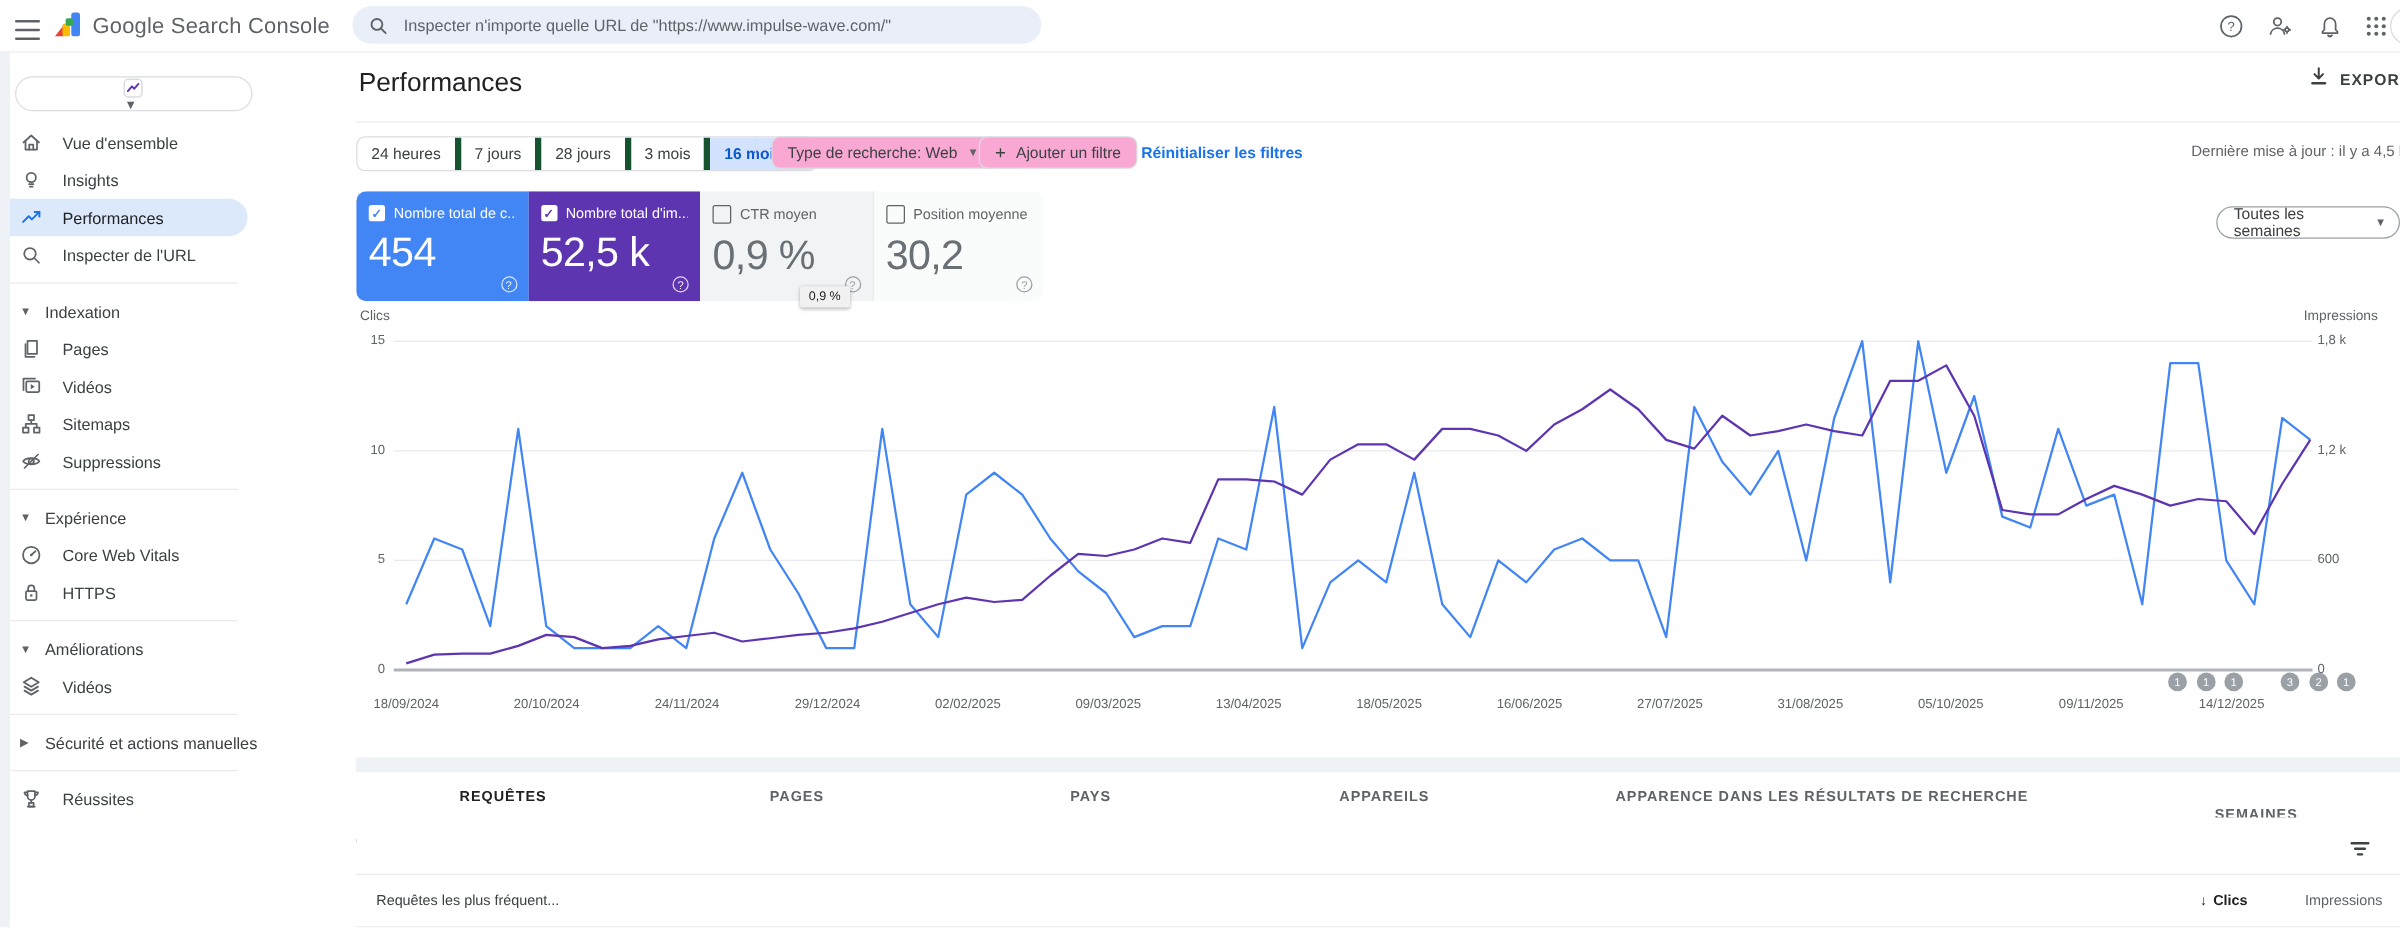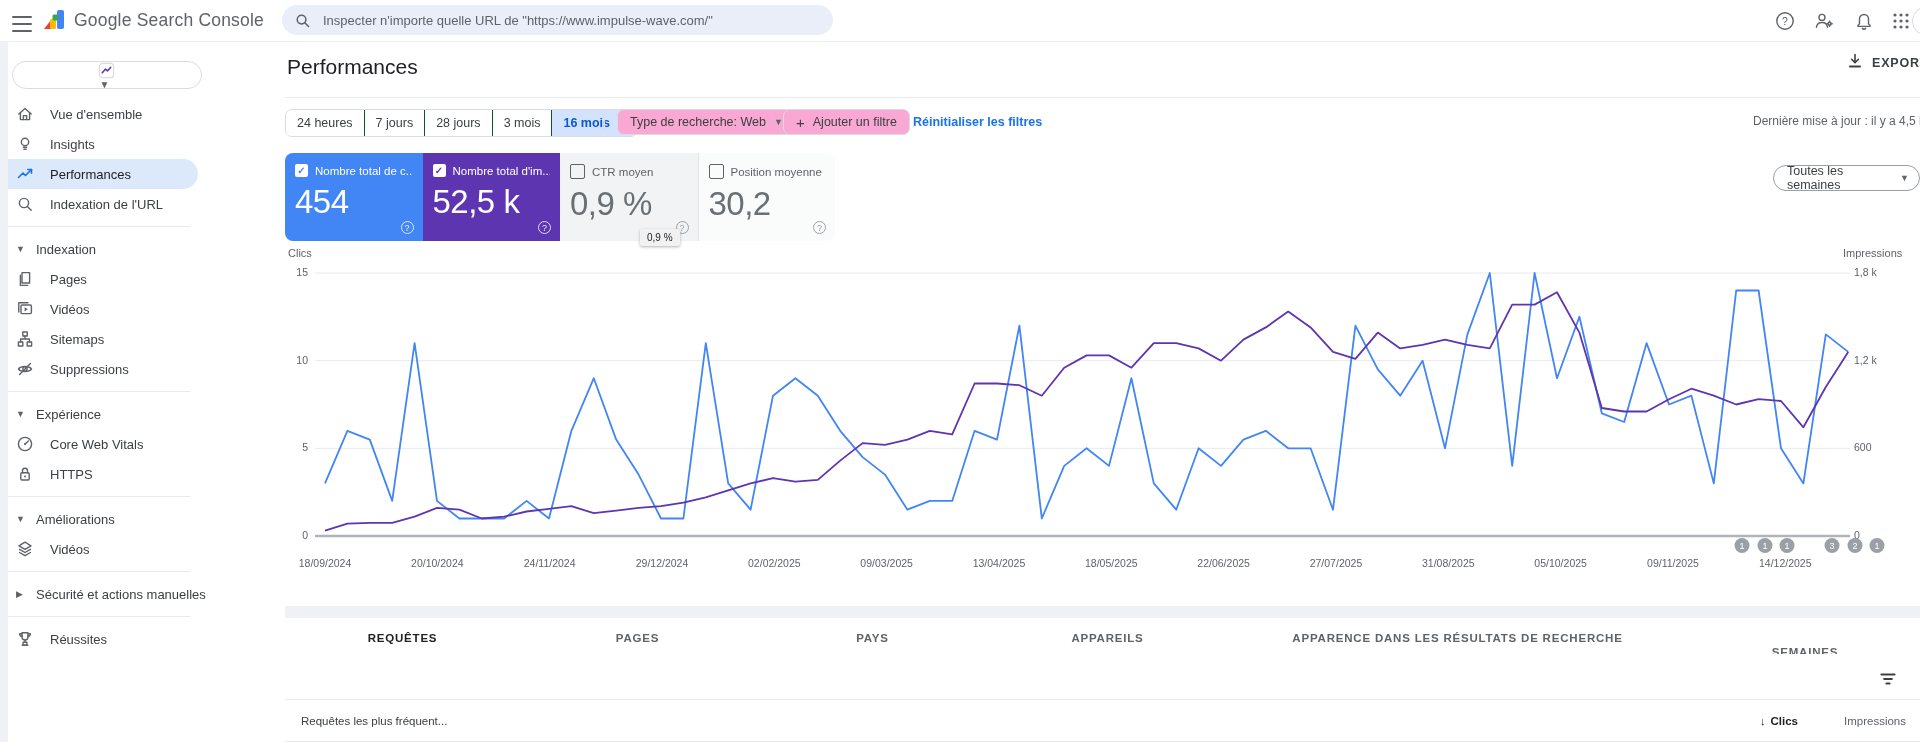--- a/index.html
+++ b/index.html
@@ -38,21 +38,21 @@
   .nav-header .caret{width:12px;margin-left:8px;font-size:9px;color:#5f6368;}
   .nav-header .hlabel{margin-left:8px;font-size:13px;color:#3c4043;white-space:nowrap;}
   .nav-div{height:1px;background:#e8eaed;margin:7px 0 7px 0;width:182px;}
   
   #page-title{left:287px;top:55px;font-size:21px;color:#202124;}
   #export-btn{left:1846px;top:52px;display:flex;align-items:center;cursor:pointer;width:200px;}
   #export-label{margin-left:8px;font-size:12.5px;font-weight:bold;color:#3c4043;letter-spacing:.8px;white-space:nowrap;}
   #title-divider{left:285px;top:97px;width:1635px;height:1px;background:#e9ebee;}
   
   #range-group{left:285px;top:109px;height:26px;display:flex;border:1px solid #dadce0;border-radius:7px;overflow:hidden;}
-  .range-chip{display:flex;align-items:center;padding:0 11px;font-size:12.5px;color:#3c4043;border-left:1px solid #14532d;cursor:pointer;background:#fff;white-space:nowrap;}
+  .range-chip{display:flex;align-items:center;padding:0 11px;font-size:12.5px;color:#3c4043;border-left:5px solid #14532d;cursor:pointer;background:#fff;white-space:nowrap;}
   .range-chip:first-child{border-left:none;}
   .range-chip.selected{background:#d3e3fd;color:#0b57d0;font-weight:bold;}
   .range-chip.selected .ccaret{margin-left:7px;font-size:9px;}
   #chip-sep{left:604px;top:112px;width:1px;height:20px;background:#dadce0;}
   .chip{position:absolute;top:109px;height:26px;border:1px solid #dadce0;border-radius:7px;display:flex;align-items:center;padding:0 12px;font-size:12.5px;color:#3c4043;cursor:pointer;background:#f9a8d4;white-space:nowrap;box-sizing:border-box;}
   #chip-searchtype{left:617px;}
   #chip-addfilter{left:783px;}
   .chip .ccaret{margin-left:8px;font-size:9px;color:#5f6368;}
   .chip .plus{margin-right:8px;font-size:15px;color:#3c4043;}
   #reset-filters{left:913px;top:115px;font-size:12.5px;color:#1a73e8;font-weight:bold;cursor:pointer;}
@@ -196,21 +196,21 @@
         </span>
         <span class="nlabel">Performances</span>
       </div>
       <div class="nav-item">
         <span class="nicon">
           <svg width="18" height="18" viewBox="0 0 18 18" fill="none" stroke="#5f6368" stroke-width="1.4" stroke-linecap="round" stroke-linejoin="round">
             <circle cx="8" cy="8" r="4.6"></circle>
             <path d="M11.4 11.4 L15.2 15.2"></path>
           </svg>
         </span>
-        <span class="nlabel">Indexation de l'URL</span>
+        <span class="nlabel">Inspecter de l'URL</span>
       </div>
       <div class="nav-div"></div>
       <div class="nav-header">
         <span class="caret">▼</span>
         <span class="hlabel">Indexation</span>
       </div>
       <div class="nav-item">
         <span class="nicon">
           <svg width="18" height="18" viewBox="0 0 18 18" fill="none" stroke="#5f6368" stroke-width="1.4" stroke-linecap="round" stroke-linejoin="round">
             <path d="M6 2.6 H13.6 V13 H6 Z"></path>
@@ -419,21 +419,21 @@
   </div>
 <div id="xticks">
     <div class="xtick" style="left: 325px;">18/09/2024</div>
     <div class="xtick" style="left: 437.33px;">20/10/2024</div>
     <div class="xtick" style="left: 549.66px;">24/11/2024</div>
     <div class="xtick" style="left: 661.99px;">29/12/2024</div>
     <div class="xtick" style="left: 774.32px;">02/02/2025</div>
     <div class="xtick" style="left: 886.65px;">09/03/2025</div>
     <div class="xtick" style="left: 998.98px;">13/04/2025</div>
     <div class="xtick" style="left: 1111.31px;">18/05/2025</div>
-    <div class="xtick" style="left: 1223.64px;">22/06/2025</div>
+    <div class="xtick" style="left: 1223.64px;">16/06/2025</div>
     <div class="xtick" style="left: 1335.97px;">27/07/2025</div>
     <div class="xtick" style="left: 1448.3px;">31/08/2025</div>
     <div class="xtick" style="left: 1560.63px;">05/10/2025</div>
     <div class="xtick" style="left: 1672.96px; text-align: right;">09/11/2025</div>
     <div class="xtick" style="left: 1785.29px;">14/12/2025</div>
   </div>
 <div id="badges">
     <div class="badge" style="left: 1742px;">1</div>
     <div class="badge" style="left: 1765px;">1</div>
     <div class="badge" style="left: 1787px;">1</div>

